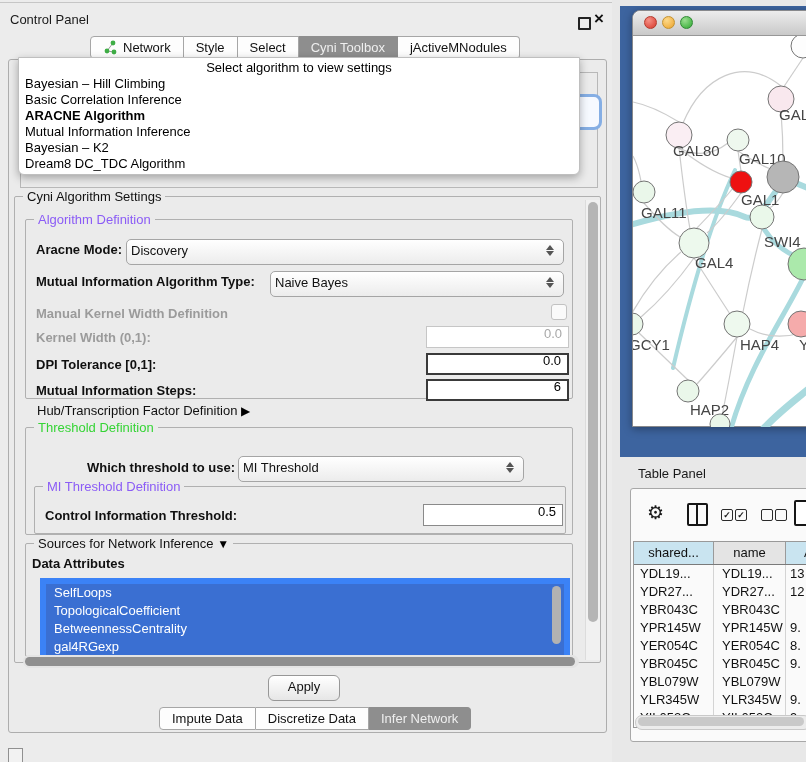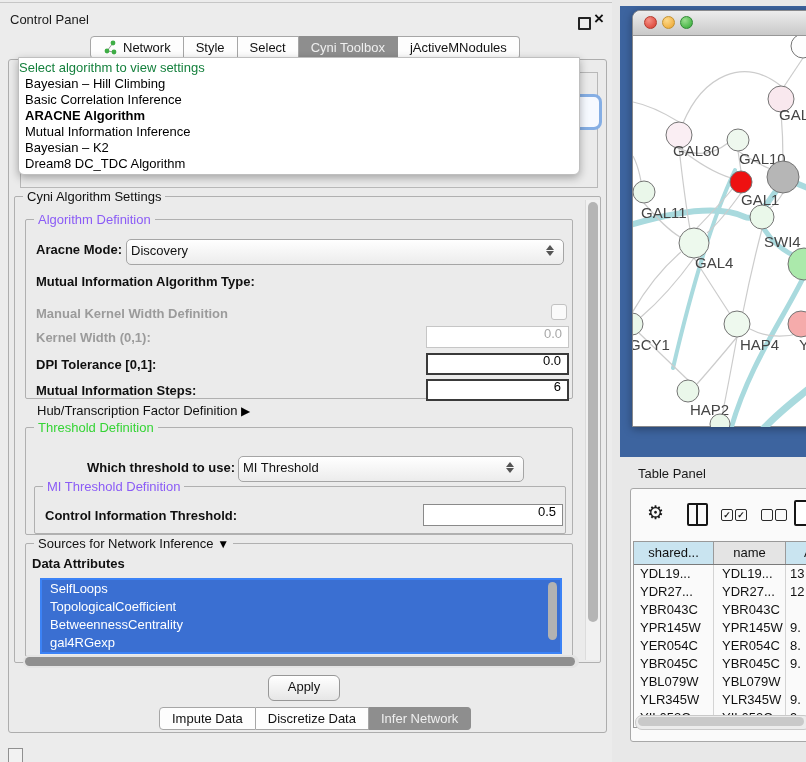--- a/index.html
+++ b/index.html
@@ -19,21 +19,21 @@
   .tab.selected{background:#8e8e8e;color:#efefef;border-color:#8e8e8e;}
   .main-panel{position:absolute;left:8px;top:59px;width:597px;height:672px;background:#ebebeb;
               border:1px solid #adadad;border-radius:3px;}
   
   .frag-group{position:absolute;left:20px;top:72px;width:576px;height:114px;border:1px solid #b8b8b8;z-index:1;}
   .frag-combo{position:absolute;left:552px;top:94px;width:44px;height:30px;border:3px solid #85aee4;
               border-radius:8px;background:#f6f9ff;z-index:1;}
   
   .popup{position:absolute;left:18px;top:57px;width:560px;height:116px;background:#fff;
          border:1px solid #bfbfbf;border-radius:0 0 6px 6px;box-shadow:0 3px 9px rgba(0,0,0,.3);z-index:5;}
-  .dd-placeholder{height:16px;line-height:16px;text-align:left;color:#15803d;font-size:13px;margin-top:2px;}
+  .dd-placeholder{height:16px;line-height:16px;text-align:center;color:#000000;font-size:13px;margin-top:2px;}
   .dd-item{height:16px;line-height:16px;padding-left:6px;font-size:13px;color:#000;}
   .dd-item.bold{font-weight:700;}
   
   .grp{position:absolute;border:1px solid #b0b0b0;border-radius:2px;}
   .legend{position:absolute;top:-8px;left:8px;background:#ebebeb;padding:0 4px;font-size:13px;}
   .legend.blue{color:#8b5cf6;}
   .legend.green{color:#35d435;}
   .lbl{position:absolute;font-size:13px;font-weight:700;color:#101010;white-space:nowrap;}
   .lbl.dis{color:#9b9b9b;}
   .combo{position:absolute;background:linear-gradient(#ffffff,#ececec);border:1px solid #a5a5a5;
@@ -45,21 +45,21 @@
   .spin:after{border-top:5px solid #555;}
   .inp{position:absolute;background:#fff;font-size:13px;text-align:right;padding:0 6px 7px 0;
        font-family:"Liberation Sans",sans-serif;box-sizing:border-box;}
   .inp.dark{border:2px solid #3a3a3a;}
   .inp.mid{border:1px solid #8a8a8a;}
   .inp.dis{border:1px solid #c6c6c6;color:#a8a8a8;}
   .chk{position:absolute;width:14px;height:14px;border:1px solid #c2c2c2;border-radius:3px;background:#fafafa;}
   .arrow{font-size:12px;color:#000;}
   .vscroll{position:absolute;left:570px;top:3px;width:14px;height:460px;background:#f1f1f1;border-left:1px solid #dcdcdc;}
   .vthumb{position:absolute;left:2px;top:2px;width:10px;height:420px;background:#b5b5b5;border-radius:5px;}
-  .attr-list{position:absolute;background:#fff;border:2px solid #3b82f6;overflow:hidden;}
+  .attr-list{position:absolute;background:#fff;border:6px solid #3b82f6;overflow:hidden;}
   .attr-item{height:18px;line-height:18px;background:#3a6fd2;color:#fff;font-size:13px;padding-left:8px;}
   .list-thumb{position:absolute;right:3px;top:2px;width:9px;height:58px;background:#b2b2b2;border-radius:5px;}
   .hscroll{position:absolute;left:8px;top:458px;width:556px;height:13px;background:#e4e4e4;border-radius:7px;}
   .hthumb{position:absolute;left:2px;top:2px;width:550px;height:9px;background:#8f8f8f;border-radius:5px;}
   .apply-btn{position:absolute;left:268px;top:675px;width:70px;height:24px;background:linear-gradient(#fff,#e6e6e6);
              border:1px solid #979797;border-radius:6px;font-size:13px;text-align:center;line-height:22px;}
   .bottom-tabs{position:absolute;left:147px;top:707px;height:23px;display:flex;margin-left:12px;}
   .grip{position:absolute;left:8px;top:748px;width:13px;height:13px;border:1px solid #909090;background:#f2f2f2;}
   
   .right{position:absolute;left:612px;top:0;width:194px;height:762px;background:#e8e8e8;}
@@ -162,20 +162,24 @@
       <div class="grp" id="algo-grp" style="position: absolute; left: 10px; top: 22px; width: 546px; height: 178px;">
         <span class="legend blue">Algorithm Definition</span>
 
         <span class="lbl" style="left:10px;top:22px;">Aracne Mode:</span>
         <div class="combo" style="left:100px;top:19px;width:432px;height:24px;">
           <span>Discovery</span>
           <span class="spin"></span>
         </div>
 
         <span class="lbl" style="left:10px;top:54px;">Mutual Information Algorithm Type:</span>
+        <div class="combo" style="left:244px;top:51px;width:288px;height:24px;">
+          <span>Naive Bayes</span>
+          <span class="spin"></span>
+        </div>
 
         <span class="lbl dis" style="left:10px;top:86px;">Manual Kernel Width Definition</span>
         <div class="chk" style="left:525px;top:84px;"></div>
 
         <span class="lbl dis" style="left:10px;top:110px;">Kernel Width (0,1):</span>
         <input class="inp dis" style="left: 400px; top: 106px; width: 143px; height: 22px;" value="0.0">
 
         <span class="lbl" style="left:10px;top:137px;">DPI Tolerance [0,1]:</span>
         <input class="inp dark" style="left: 400px; top: 133px; width: 143px; height: 22px;" value="0.0">
 

